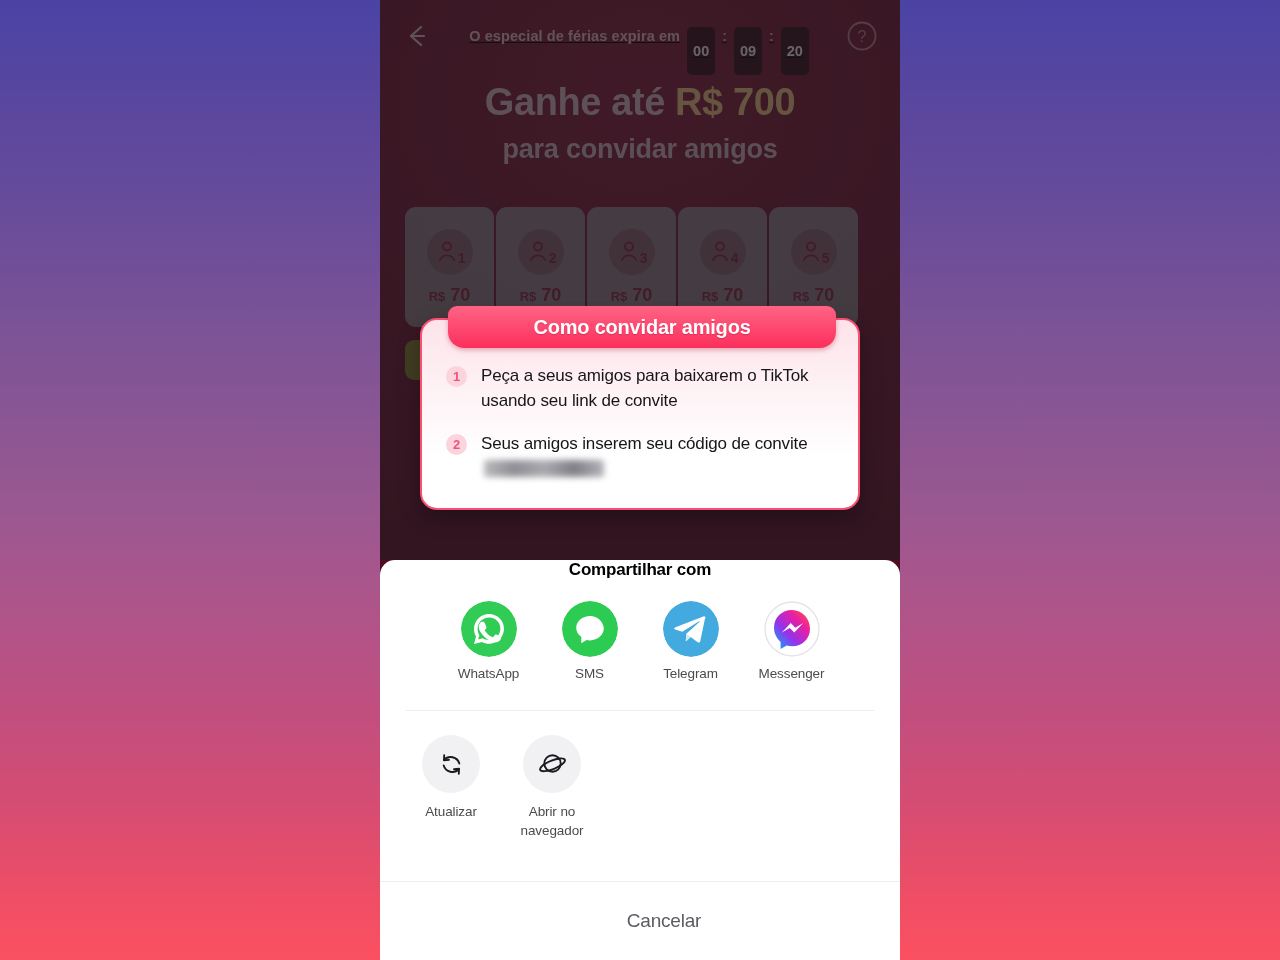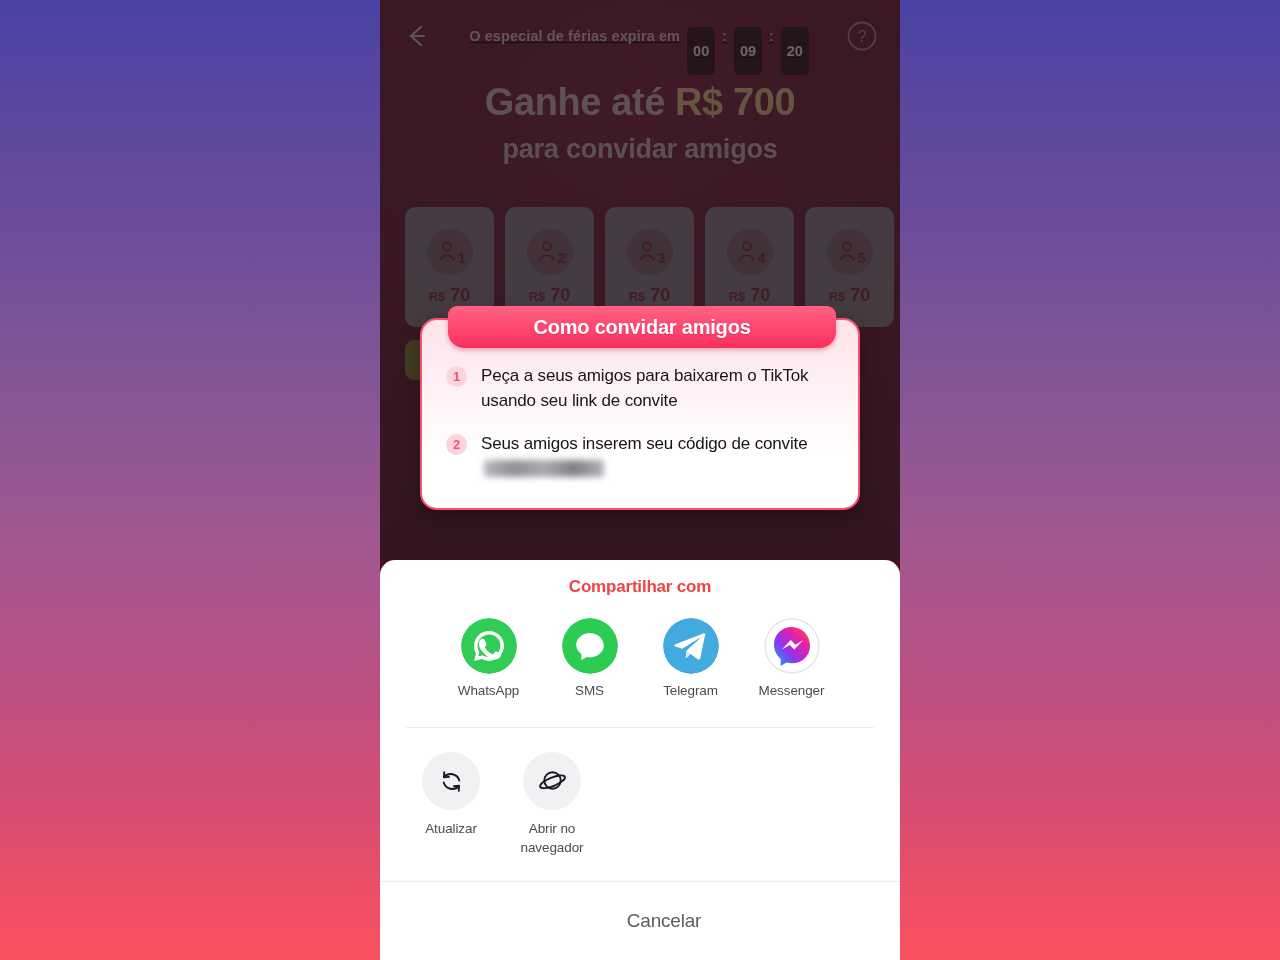--- a/index.html
+++ b/index.html
@@ -65,21 +65,21 @@
   }
   .hero-amount { color:rgba(206,181,115,.82);margin-top:12px; }
   .hero-l2 {
     font-size:27px; font-weight:700; letter-spacing:-.2px;
     color:rgba(186,175,181,.78); margin-top:10px;
   }
 
   
   .cards {
     position:absolute; left:0; top:207px; width:520px;
-    display:flex; gap:11px; padding-left:25px;
+    display:flex; gap:2px; padding-left:25px;
   }
   .card {
     width:89px; height:120px; flex:0 0 auto;
     background:rgba(122,118,122,.80);
     border-radius:11px;
     display:flex; flex-direction:column; align-items:center; justify-content:center;
     gap:10px;
   }
   .card-ic {
     width:46px; height:46px; border-radius:50%;
@@ -145,22 +145,22 @@
     background:linear-gradient(90deg,#b9b9bd,#8e8e94,#a9a9af,#7f7f86,#b2b2b8);
     filter:blur(3.2px); border-radius:2px;
   }
 
   
   .sheet {
     position:absolute; left:0; bottom:0; width:520px; height:400px;
     background:#fff; border-radius:15px 15px 0 0;
   }
   .sheet-title {
-    text-align:center; font-size:17px; font-weight:700; color:#ef4444;
-    padding-top:17px; letter-spacing:-.2px;
+    text-align:center; font-size:17px; font-weight:700; color:#000000;
+    letter-spacing:-.2px;
   }
   .apps-row {
     display:flex; justify-content:center; gap:27px; padding:21px 0 0 0;
   }
   .app { width:74px; text-align:center; }
   .app-ic { width:56px; height:56px; margin:0 auto 9px auto; }
   .app-ic svg { width:56px; height:56px; display:block; border-radius:50%; }
   .app-label { font-size:13.5px; color:#4b4b50; letter-spacing:-.1px; }
 
   .divider {

